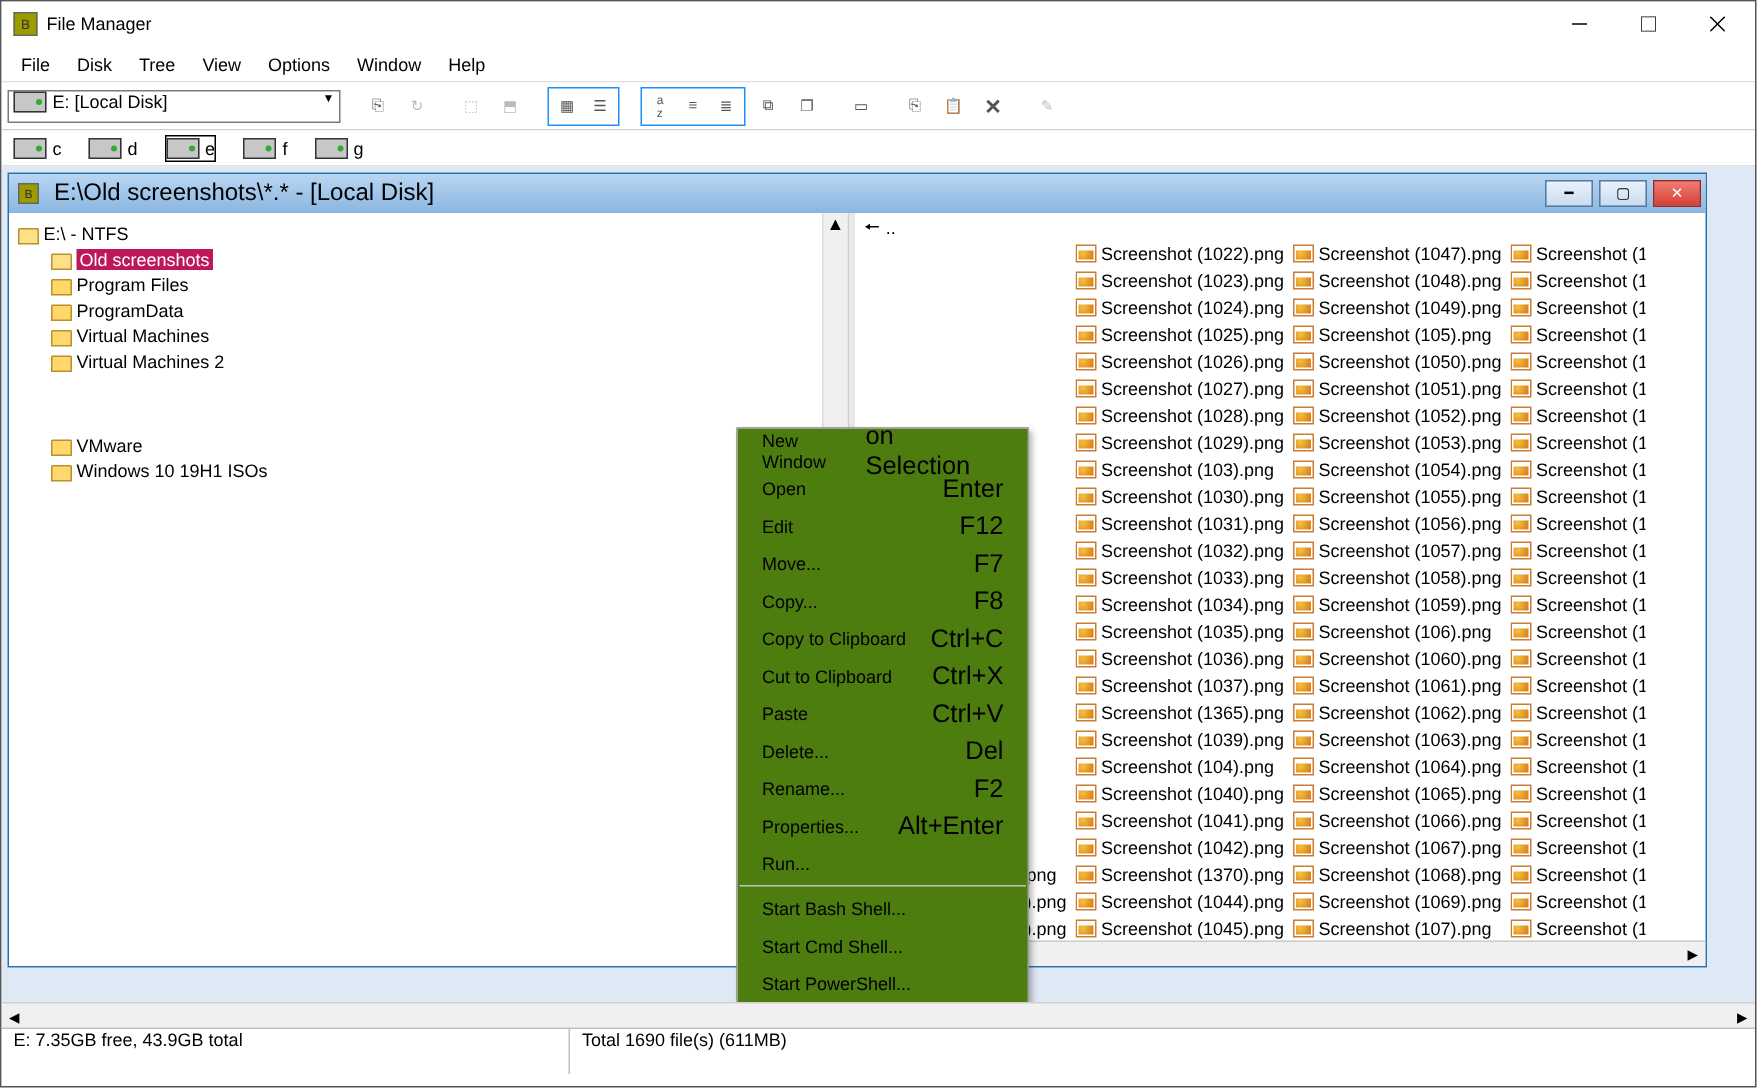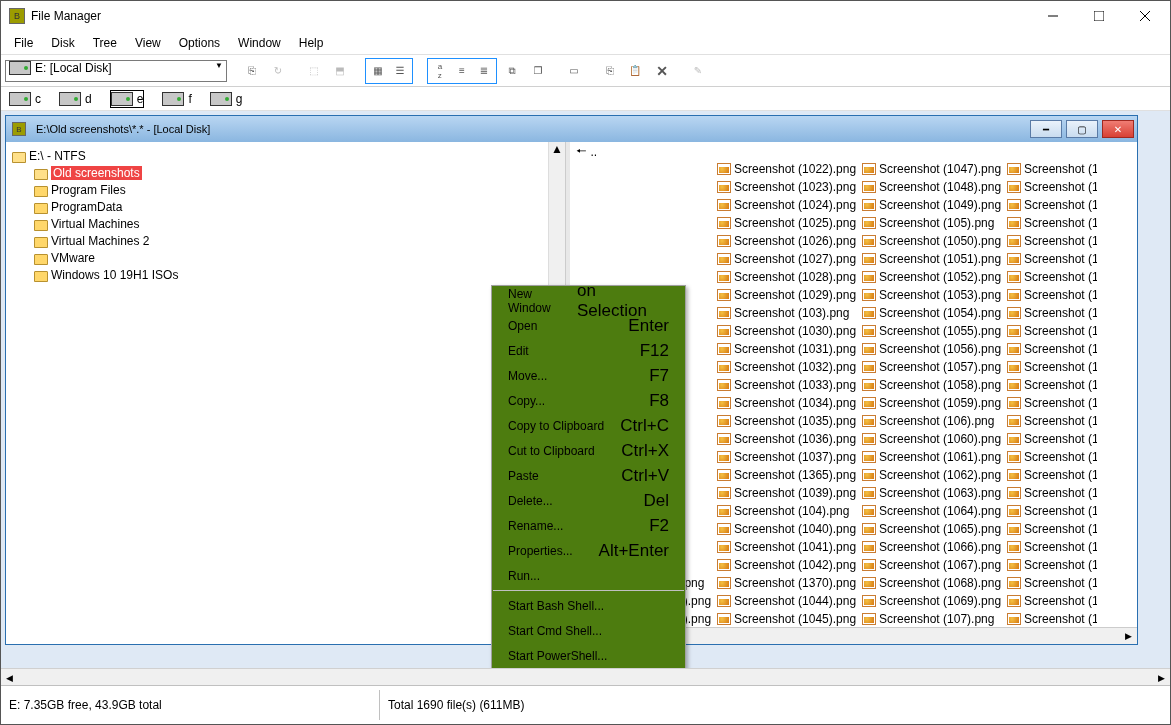--- a/index.html
+++ b/index.html
@@ -17,44 +17,44 @@
 .tb-sep{width:6px}
 .tb-group{border:1px solid #1e90ff;display:flex;padding:1px}
 .drivebar{height:24px;display:flex;align-items:center;padding:2px 8px;gap:18px;background:#fff;border-bottom:1px solid #e0e0e0}
 .drive-btn{display:flex;align-items:center;gap:4px;height:18px}
 .drive-btn.active{border:1px solid #000}
 .dicon{width:22px;height:14px;border:1px solid #333;background:#c7c7c7;position:relative}
 .dicon::after{content:"";position:absolute;right:2px;top:4px;width:4px;height:4px;border-radius:50%;background:#3a3}
 .workspace{flex:1;background:#dfe9f5;padding:4px;position:relative;overflow:hidden}
 .mdi{width:1133px;height:530px;border:1px solid #2a6fb0;display:flex;flex-direction:column;background:#fff}
 .mdi-title{height:26px;background:linear-gradient(#b9d6f2,#8ab6e0);display:flex;align-items:center;padding:0 3px 0 6px;gap:4px}
-.mdi-title .t{flex:1;font-size:11px}
+.mdi-title .t{flex:1;font-size:16px}
 .mdi-btn{width:32px;height:18px;border:1px solid #5a7ba6;background:linear-gradient(#eaf2fb,#c9dcef);display:flex;align-items:center;justify-content:center;font-size:10px}
 .mdi-close{background:linear-gradient(#f07d74,#d84034);color:#fff;border-color:#a02820}
 .mdi-body{flex:1;display:flex;overflow:hidden}
 .tree{width:560px;border-right:1px solid #ccc;padding:4px 2px;overflow:hidden;position:relative}
 .tree-row{display:flex;align-items:flex-end;height:17px;gap:3px;padding-left:4px;white-space:nowrap}
-.tree-row.sel .lbl{background:#ef4444;color:#fff;padding:0 2px}
+.tree-row.sel .lbl{background:#be185d;color:#fff;padding:0 2px}
 .fold{width:14px;height:11px;background:#ffd76a;border:1px solid #b8912f;border-radius:1px 1px 0 0;position:relative}
 .fold.open{background:#ffe089}
 .splitter{width:4px;background:#e8e8e8;cursor:col-resize}
 .files{flex:1;overflow:hidden;position:relative;padding:2px 0 0 2px}
 .up-row{display:flex;align-items:center;height:16px;padding-left:4px;gap:4px}
 .cols{display:flex;height:475px;overflow:hidden}
 .col{width:145px}
 .frow{display:flex;align-items:center;height:18px;gap:3px;white-space:nowrap;overflow:hidden}
 .pic{width:14px;height:12px;background:#fff;border:1px solid #c97c32;position:relative;flex-shrink:0}
 .pic::after{content:"";position:absolute;left:1px;top:3px;right:1px;bottom:1px;background:radial-gradient(circle at 30% 30%,#f4c042,#d67812)}
 .hscroll{position:absolute;left:0;right:0;bottom:0;height:17px;background:#f0f0f0;border-top:1px solid #ccc;display:flex;align-items:center}
 .hscroll .ar{width:17px;height:17px;display:flex;align-items:center;justify-content:center;background:#f0f0f0;font-size:9px}
 .ctxmenu{position:absolute;left:490px;top:174px;width:195px;background:#4d7c0f;border:1px solid #a0a0a0;box-shadow:2px 2px 4px rgba(0,0,0,.3);padding:2px 0;z-index:100}
 .ctx-row{height:25px;display:flex;align-items:center;padding:0 16px;font-size:13px}
 .ctx-row .sc{margin-left:auto;font-size:17px}
 .ctx-sep{height:1px;background:#c0c0c0;margin:2px 1px}
-.statusbar{height:39px;border-top:1px solid #c0c0c0;display:flex;align-items:center;padding:0 8px;background:#fff;margin-top:auto}
+.statusbar{height:39px;border-top:1px solid #c0c0c0;display:flex;padding:0 8px;background:#fff;margin-top:auto}
 .st1{width:370px}
 .stsep{width:1px;height:30px;background:#c0c0c0}
 .bottom-hscroll{height:17px;background:#f0f0f0;border-top:1px solid #d0d0d0;display:flex}
 .bottom-hscroll .ar{width:17px;height:17px;display:flex;align-items:center;justify-content:center;font-size:9px}
 .bottom-hscroll .track{flex:1}
 svg{display:block}
 </style>
 </head>
 <body>
 
@@ -175,21 +175,21 @@
             <span class="lbl">ProgramData</span>
           </div>
           <div class="tree-row" style="padding-left: 26px;">
             <span class="fold"></span>
             <span class="lbl">Virtual Machines</span>
           </div>
           <div class="tree-row" style="padding-left: 26px;">
             <span class="fold"></span>
             <span class="lbl">Virtual Machines 2</span>
           </div>
-          <div class="tree-row" style="padding-left: 26px;">
+          <div class="tree-row" style="padding-left: 26px; margin-top: 39px;">
             <span class="fold"></span>
             <span class="lbl">VMware</span>
           </div>
           <div class="tree-row" style="padding-left: 26px;">
             <span class="fold"></span>
             <span class="lbl">Windows 10 19H1 ISOs</span>
           </div>
         <div style="position:absolute;right:0;top:0;width:17px;height:100%;background:#f0f0f0;border-left:1px solid #ddd">
           <div class="ar" style="height:17px;text-align:center">▲</div>
         </div>

